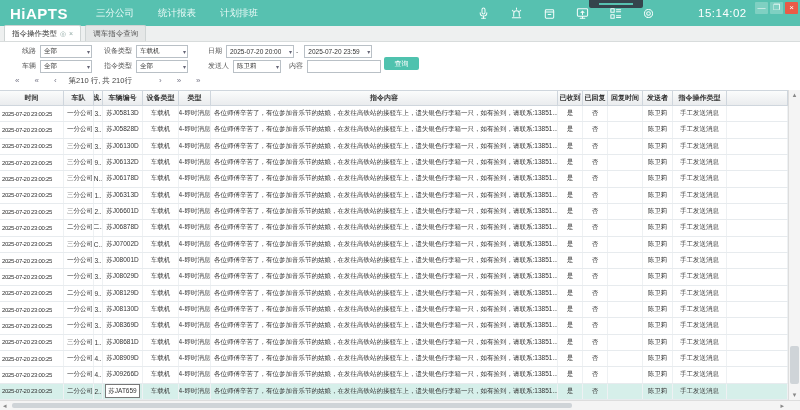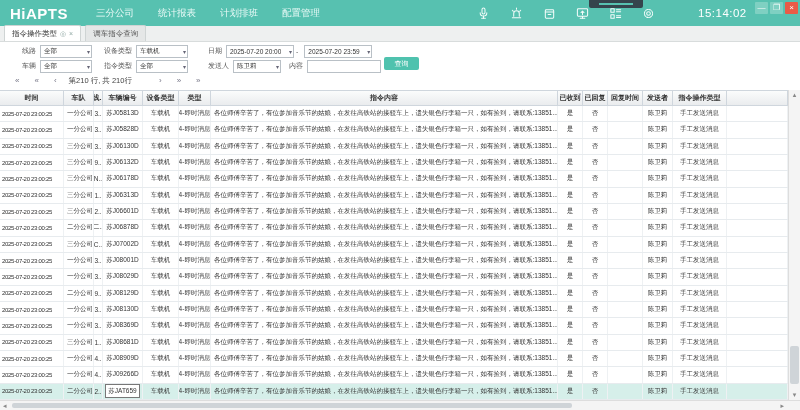--- a/index.html
+++ b/index.html
@@ -63,21 +63,20 @@
 </style>
 </head>
 <body>
 
 <div class="topbar">
   <div class="logo">HiAPTS</div>
   <div class="nav">
       <div class="navitem">三分公司</div>
       <div class="navitem">统计报表</div>
       <div class="navitem">计划排班</div>
-      <div class="navitem">配置管理</div>
     </div>
   <div class="top-icons">
     <span class="ticon-btn">
       <svg width="13" height="13" viewBox="0 0 14 14">
           <rect x="5.4" y="1" width="3.2" height="6.5" rx="1.6"></rect>
           <path d="M3.4 6.2 a3.6 3.6 0 0 0 7.2 0"></path>
           <line x1="7" y1="9.8" x2="7" y2="12"></line>
           <line x1="5" y1="12" x2="9" y2="12"></line>
         </svg>
     </span>

